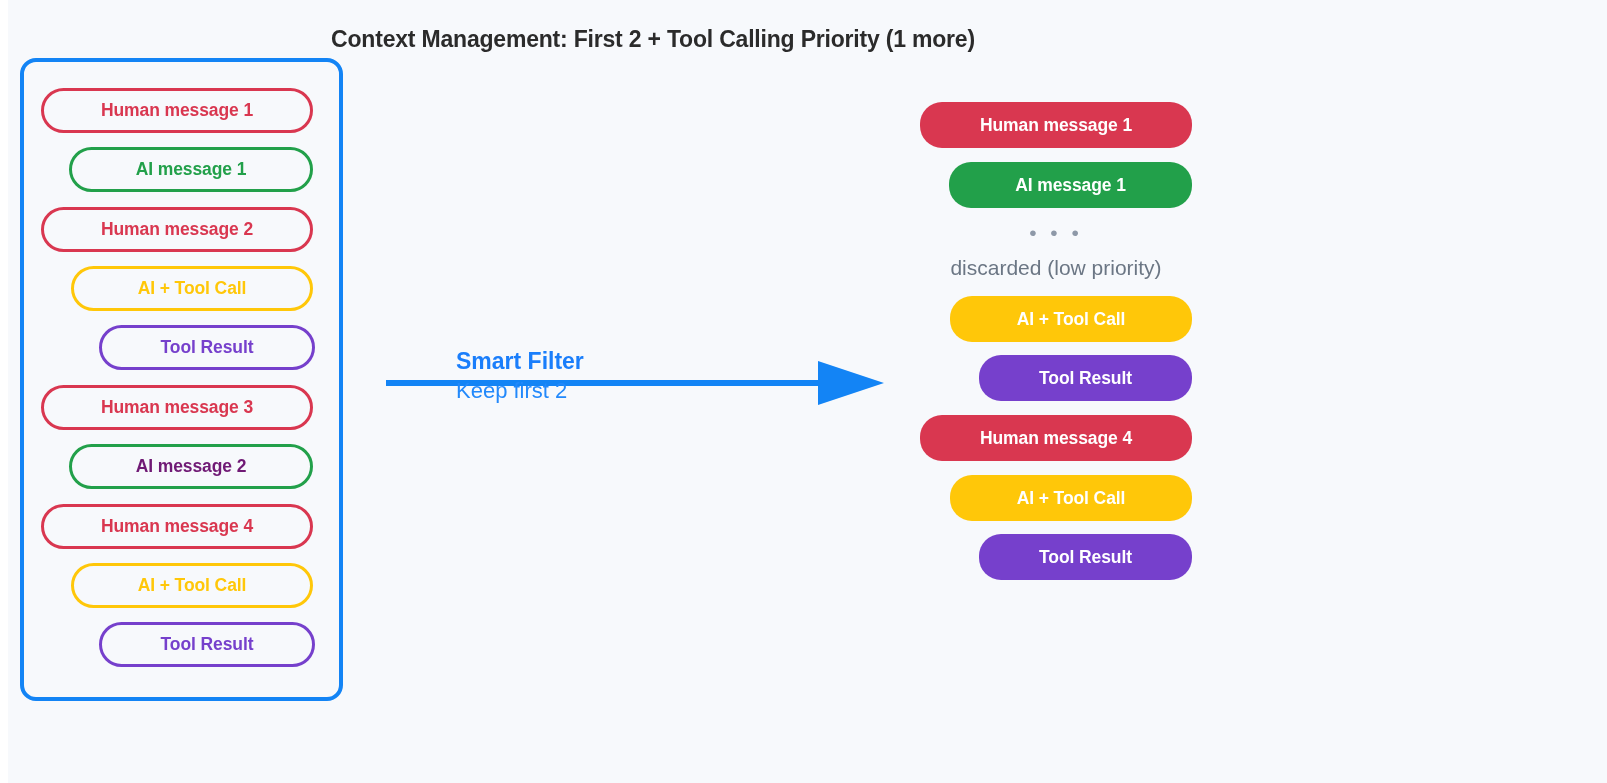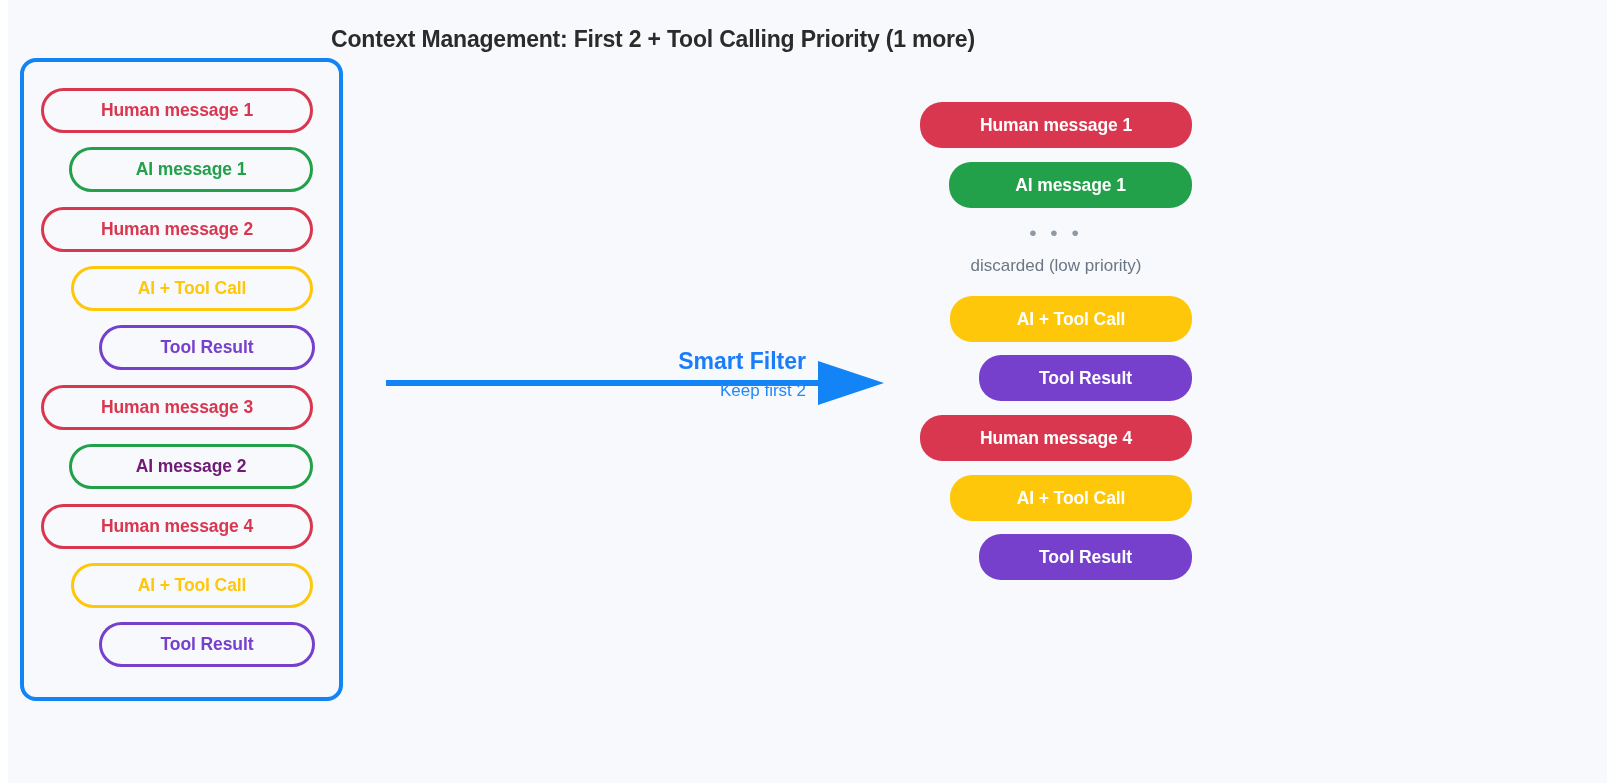--- a/index.html
+++ b/index.html
@@ -93,31 +93,31 @@
     border-top: 22px solid transparent;
     border-bottom: 22px solid transparent;
     border-left: 66px solid #1384f5;
   }
 
   #filter-label-block {
     position: absolute;
     left: 448px;
     top: 346px;
     width: 350px;
-    text-align: right;
+    text-align: left;
     color: #1a7efb;
   }
   #filter-title {
     font-size: 23px;
     font-weight: bold;
     line-height: 30px;
     color: #1a7efb;
   }
   .filter-sub {
-    font-size: 17px;
+    font-size: 22px;
     font-weight: normal;
     line-height: 29.5px;
     color: #2289fb;
   }
 
   
   #ellipsis-mark {
     position: absolute;
     left: 900px;
     top: 222px;
@@ -127,21 +127,21 @@
     color: #8e99a8;
     letter-spacing: 4px;
     line-height: 22px;
   }
   #discarded-note {
     position: absolute;
     left: 900px;
     top: 256px;
     width: 296px;
     text-align: center;
-    font-size: 17px;
+    font-size: 21px;
     color: #6b7684;
     font-weight: normal;
     white-space: nowrap;
   }
 </style>
 </head>
 <body>
 
 <div id="canvas">
 

